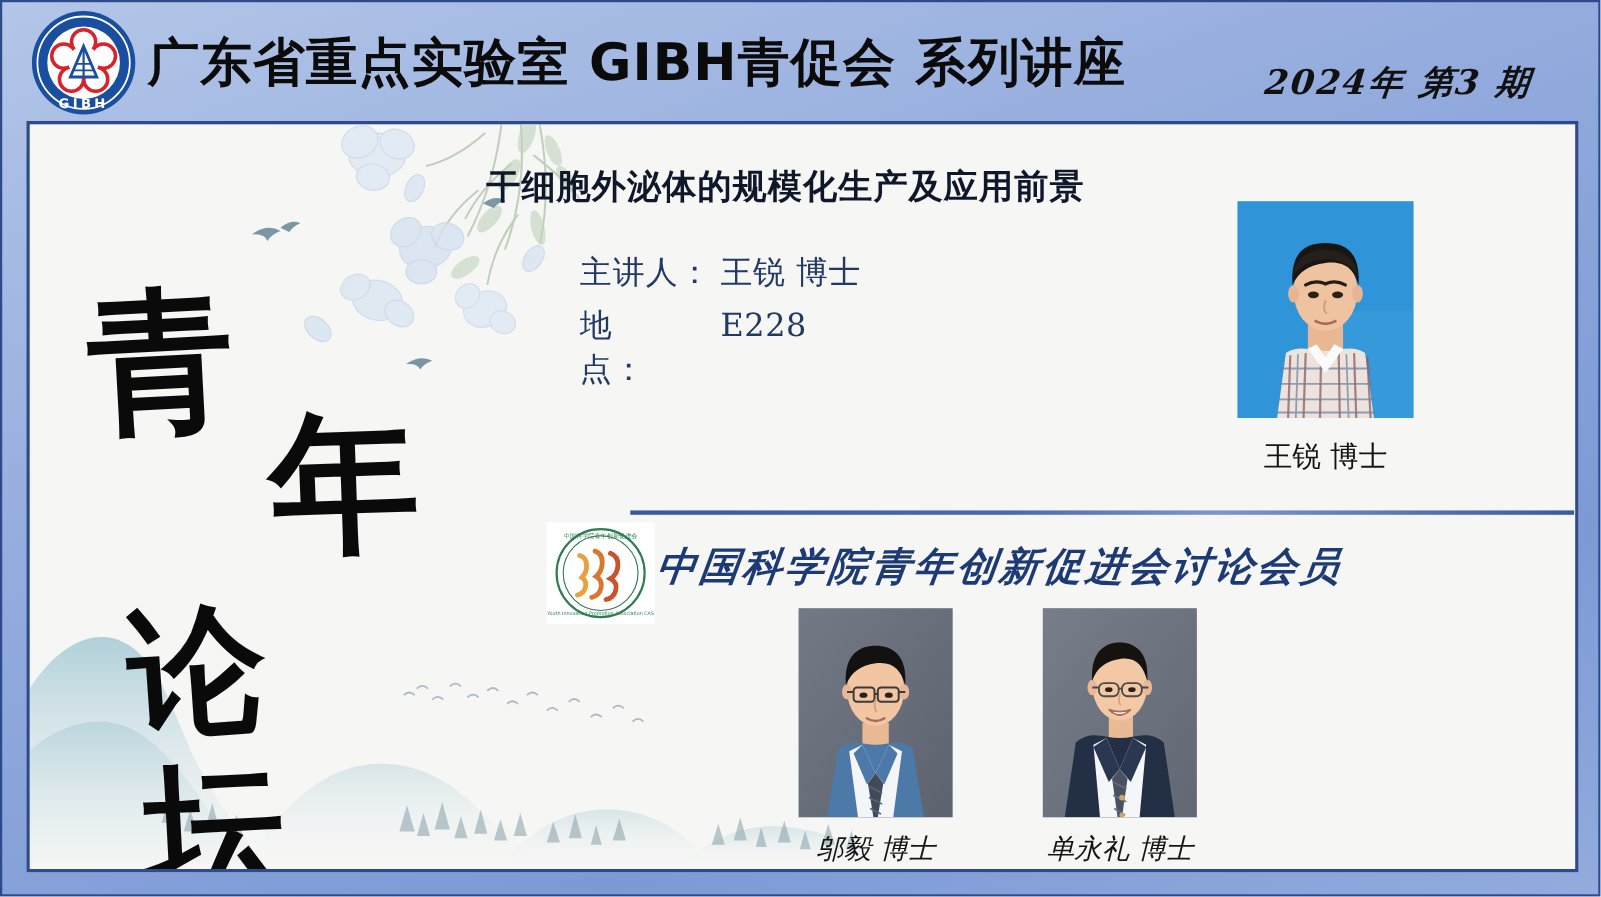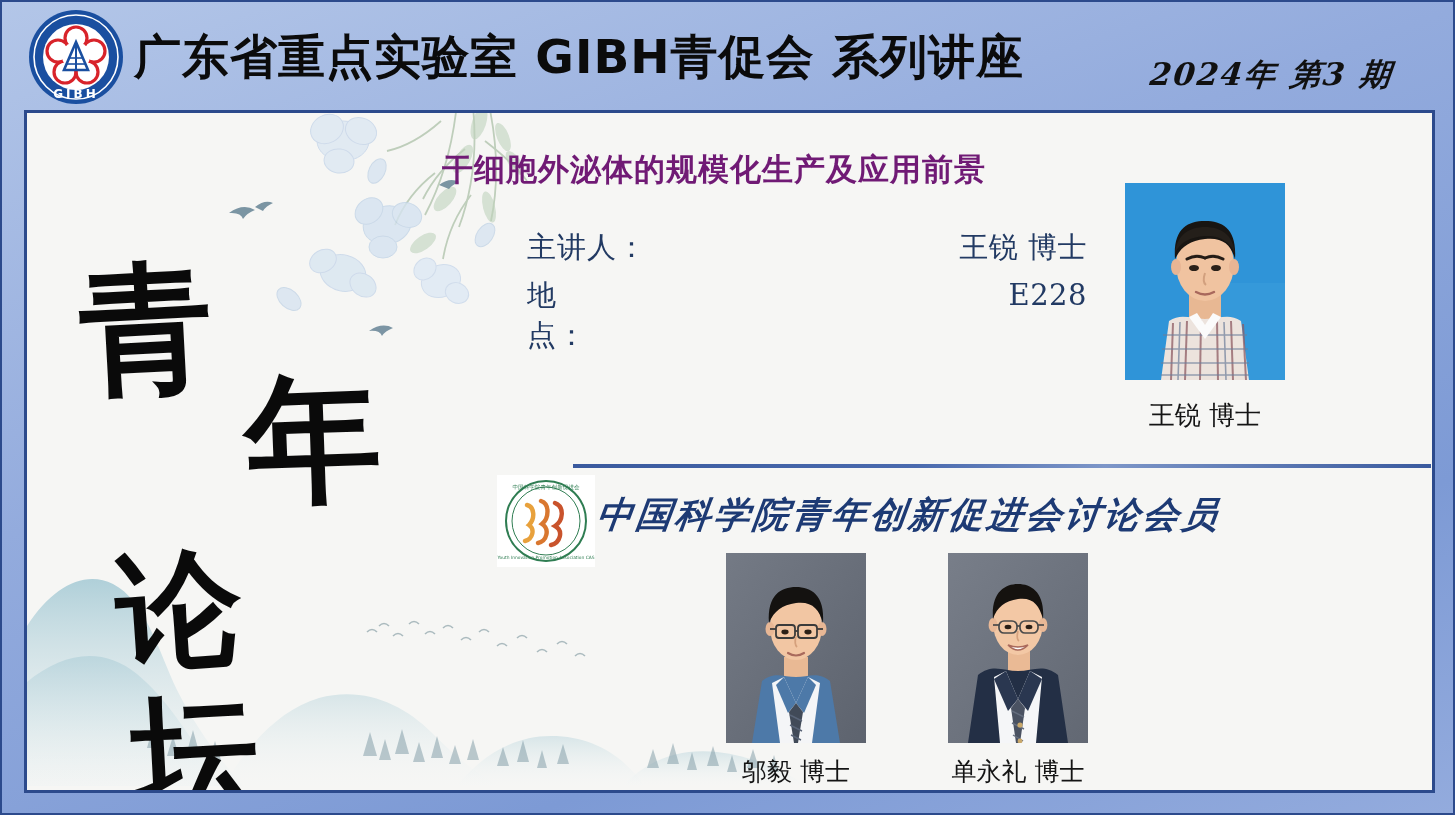--- a/index.html
+++ b/index.html
@@ -64,32 +64,32 @@
     font-weight:bold; color:#0a0a0a; line-height:1;
   }
   #cal-0 { left:28px;  top:125px; font-size:126px; transform:rotate(-3deg) scale(1.05,1.12); }
   #cal-1 { left:195px; top:235px; font-size:126px; transform:rotate(-2deg) scale(1.08,1.10); }
   #cal-2 { left:65px;  top:410px; font-size:118px; transform:rotate(-4deg) scale(1.06,1.08); }
   #cal-3 { left:80px;  top:555px; font-size:120px; transform:rotate(-3deg) scale(1.05,1.10); }
 
   
   #lecture-title {
     position:absolute; left:415px; top:36px; width:680px;
-    font-size:31px; font-weight:bold; color:#701a75;
+    font-size:31px; font-weight:bold; color:#0f172a;
     letter-spacing:1px; white-space:nowrap;
     font-family:"DejaVu Sans","Liberation Sans",sans-serif;
   }
 
   
   #info-block {
     position:absolute; left:500px; top:115px; width:560px;
     font-family:"DejaVu Serif","Liberation Serif",serif;
     color:#223a63;
   }
-  .info-row { display:flex; align-items:baseline; height:48px; font-size:29px;justify-content:space-between; }
+  .info-row { display:flex; align-items:baseline; height:48px; font-size:29px; }
   .info-label { width:128px; flex:none; letter-spacing:1px; }
   .info-value { letter-spacing:.5px; }
 
   
   #speaker-card { position:absolute; left:1078px; top:70px; width:200px; }
   #speaker-photo {
     width:160px; height:197px; margin:0 auto; display:block;
     border:0; position:relative; overflow:hidden;
     background:#2f94d8;
   }
@@ -111,21 +111,21 @@
     position:absolute; left:570px; top:378px;
     font-size:36px; font-weight:bold; font-style:italic; color:#1d3a74;
     letter-spacing:3px; white-space:nowrap;
     font-family:"DejaVu Serif","Liberation Serif",serif;
     transform:skewX(-7deg);
   }
 
   
   #discussants {
     position:absolute; left:600px; top:440px; width:560px;
-    display:flex; justify-content:center; gap:82px;
+    display:flex; justify-content:center; gap:82px;font-style:italic;
   }
   .disc-card { width:140px; text-align:center; }
   .disc-photo { width:140px; height:190px; display:block; overflow:hidden; background:#6b717c; }
   .disc-name {
     margin-top:12px; font-size:25px; color:#141414; white-space:nowrap;
     font-family:"DejaVu Sans","Liberation Sans",sans-serif;
   }
   svg { display:block; }
 </style>
 </head>

